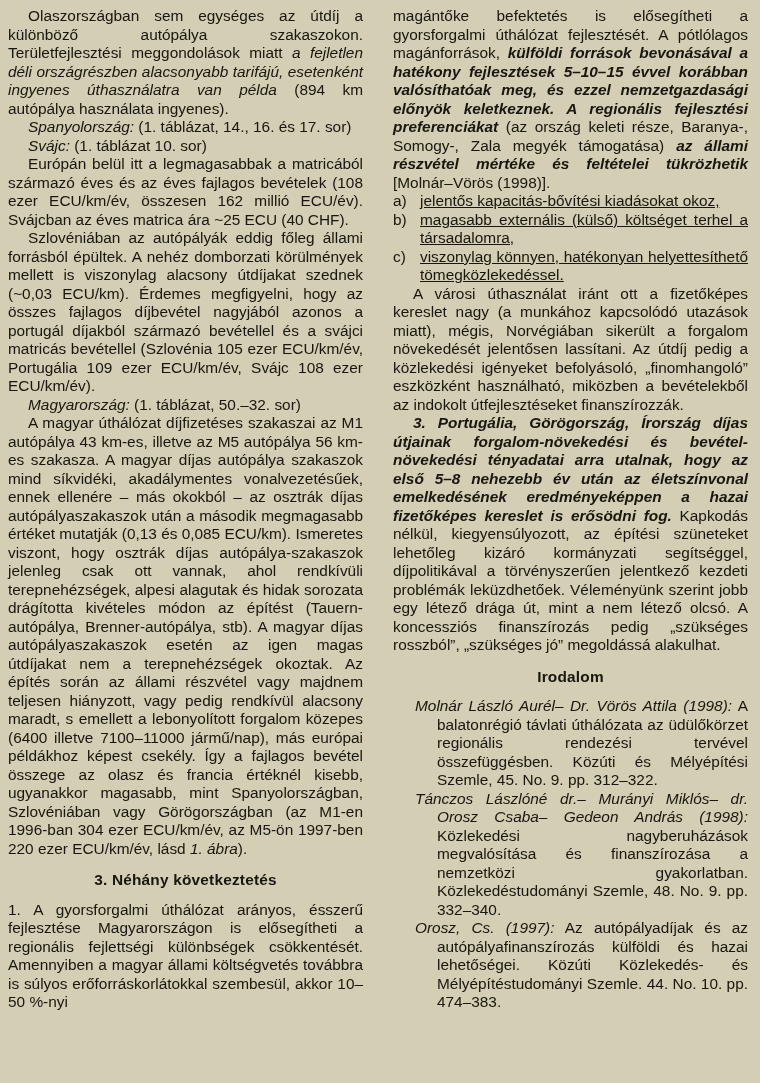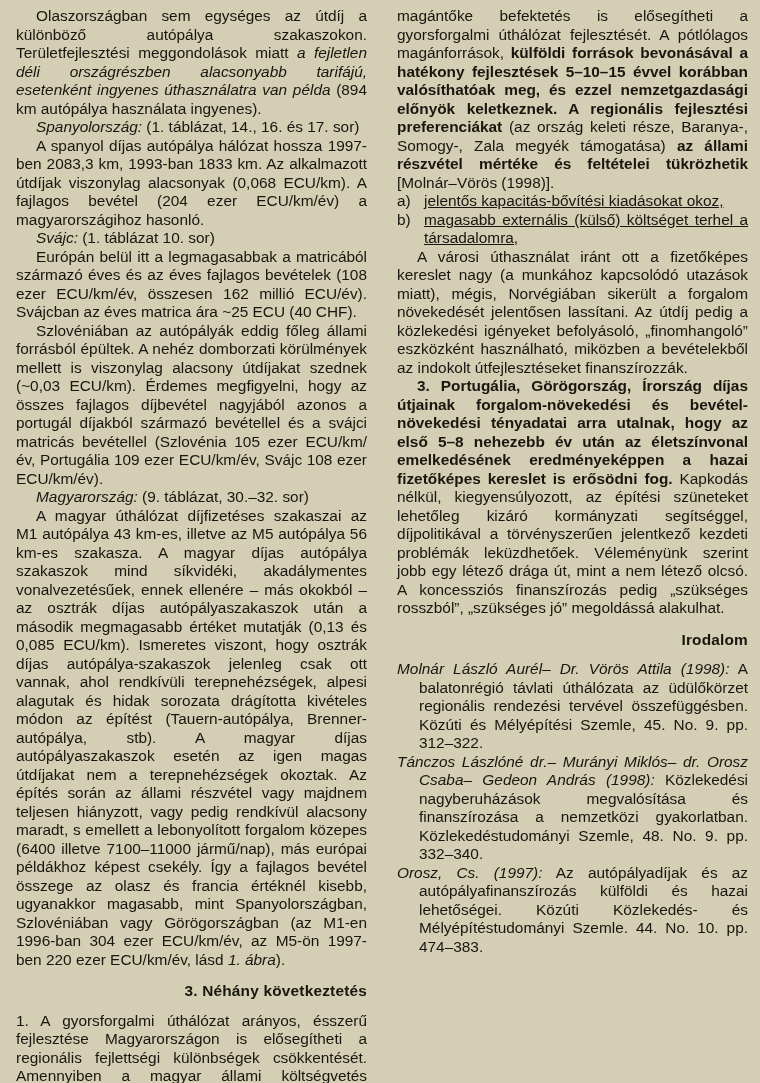--- a/index.html
+++ b/index.html
@@ -3,61 +3,61 @@
 <meta charset="utf-8">
 <style>
   html,body{margin:0;padding:0;}
   body{
     width:760px;height:1083px;overflow:hidden;
     background:#d3ceb4;
   }
   .page{
     box-sizing:border-box;
     width:760px;height:1083px;
-    padding:7px 12px 0 16px;
+    padding:7px 12px 0 8px;
     display:flex;gap:30px;
     color:#18160e;
     font-family:"Liberation Sans","DejaVu Sans",sans-serif;
     font-size:15.4px;line-height:18.5px;
     text-align:justify;
   }
   .col{flex:1;min-width:0;}
   .col p{margin:0;}
   p.para.indent{text-indent:20px;}
   p.heading{
-    font-weight:bold;text-align:right;
+    font-weight:bold;text-align:center;
     margin:13px 0 11px 0;
     letter-spacing:0.2px;
   }
   p.li{padding-left:27px;text-indent:-27px;text-decoration:underline;}
   p.li .li-label{display:inline-block;width:27px;text-indent:0;}
-  p.ref{padding-left:22px;text-indent:-22px;}
+  p.ref{padding-left:22px;text-indent:-22px;margin-left:22px;}
   .i{font-style:italic;}
-  .b{font-weight:bold;}
+  .b{font-weight:bold;font-style:italic;}
 </style>
 </head>
 <body style="background: rgb(211, 206, 180);">
 
 <div class="page" style="color: rgb(24, 22, 14);">
   <div class="col" id="col-left">
       <p class="para indent"><span class="">Olaszországban sem egységes az útdíj a különböző autópálya szakaszokon. Területfejlesztési meggondolások miatt </span><span class="i">a fejletlen déli országrészben alacsonyabb tarifájú, esetenként ingyenes úthasználatra van példa</span><span class=""> (894 km autópálya használata ingyenes).</span></p>
       <p class="para indent"><span class="i">Spanyolország:</span><span class=""> (1. táblázat, 14., 16. és 17. sor)</span></p>
-      <p class="para indent"><span class="">A spanyol díjas autópálya hálózat hossza 1997-ben 2083,3 km, 1993-ban 1833 km. Az alkalmazott útdíjak viszonylag alacsonyak (0,068 ECU/km). A fajlagos bevétel (204 ezer ECU/km/év) a magyarországihoz hasonló.</span></p>
       <p class="para indent"><span class="i">Svájc:</span><span class=""> (1. táblázat 10. sor)</span></p>
       <p class="para indent"><span class="">Európán belül itt a legmagasabbak a matricából származó éves és az éves fajlagos bevételek (108 ezer ECU/km/év, összesen 162 millió ECU/év). Svájcban az éves matrica ára ~25 ECU (40 CHF).</span></p>
       <p class="para indent"><span class="">Szlovéniában az autópályák eddig főleg állami forrásból épültek. A nehéz domborzati körülmények mellett is viszonylag alacsony útdíjakat szednek (~0,03 ECU/km). Érdemes megfigyelni, hogy az összes fajlagos díjbevétel nagyjából azonos a portugál díjakból származó bevétellel és a svájci matricás bevétellel (Szlovénia 105 ezer ECU/km/év, Portugália 109 ezer ECU/km/év, Svájc 108 ezer ECU/km/év).</span></p>
-      <p class="para indent"><span class="i">Magyarország:</span><span class=""> (9. táblázat, 30.–32. sor)</span></p>
+      <p class="para indent"><span class="i">Magyarország:</span><span class=""> (1. táblázat, 50.–32. sor)</span></p>
       <p class="para indent"><span class="">A magyar úthálózat díjfizetéses szakaszai az M1 autópálya 43 km-es, illetve az M5 autópálya 56 km-es szakasza. A magyar díjas autópálya szakaszok mind síkvidéki, akadálymentes vonalvezetésűek, ennek ellenére – más okokból – az osztrák díjas autópályaszakaszok után a második megmagasabb értéket mutatják (0,13 és 0,085 ECU/km). Ismeretes viszont, hogy osztrák díjas autópálya-szakaszok jelenleg csak ott vannak, ahol rendkívüli terepnehézségek, alpesi alagutak és hidak sorozata drágította kivételes módon az építést (Tauern-autópálya, Brenner-autópálya, stb). A magyar díjas autópályaszakaszok esetén az igen magas útdíjakat nem a terepnehézségek okoztak. Az építés során az állami részvétel vagy majdnem teljesen hiányzott, vagy pedig rendkívül alacsony maradt, s emellett a lebonyolított forgalom közepes (6400 illetve 7100–11000 jármű/nap), más európai példákhoz képest csekély. Így a fajlagos bevétel összege az olasz és francia értéknél kisebb, ugyanakkor magasabb, mint Spanyolországban, Szlovéniában vagy Görögországban (az M1-en 1996-ban 304 ezer ECU/km/év, az M5-ön 1997-ben 220 ezer ECU/km/év, lásd </span><span class="i">1. ábra</span><span class="">).</span></p>
       <p class="heading">3. Néhány következtetés</p>
       <p class="para"><span class="">1. A gyorsforgalmi úthálózat arányos, ésszerű fejlesztése Magyarországon is elősegítheti a regionális fejlettségi különbségek csökkentését. Amennyiben a magyar állami költségvetés továbbra is súlyos erőforráskorlátokkal szembesül, akkor 10–50 %-nyi</span></p>
     </div>
   <div class="col" id="col-right">
       <p class="para"><span class="">magántőke befektetés is elősegítheti a gyorsforgalmi úthálózat fejlesztését. A pótlólagos magánforrások, </span><span class="b">külföldi források bevonásával a hatékony fejlesztések 5–10–15 évvel korábban valósíthatóak meg, és ezzel nemzetgazdasági előnyök keletkeznek. A regionális fejlesztési preferenciákat</span><span class=""> (az ország keleti része, Baranya-, Somogy-, Zala megyék támogatása) </span><span class="b">az állami részvétel mértéke és feltételei tükrözhetik</span><span class=""> [Molnár–Vörös (1998)].</span></p>
       <p class="li"><span class="li-label">a)</span><span class="">jelentős kapacitás-bővítési kiadásokat okoz,</span></p>
       <p class="li"><span class="li-label">b)</span><span class="">magasabb externális (külső) költséget terhel a társadalomra,</span></p>
+      <p class="li"><span class="li-label">c)</span><span class="">viszonylag könnyen, hatékonyan helyettesíthető tömegközlekedéssel.</span></p>
       <p class="para indent"><span class="">A városi úthasználat iránt ott a fizetőképes kereslet nagy (a munkához kapcsolódó utazások miatt), mégis, Norvégiában sikerült a forgalom növekedését jelentősen lassítani. Az útdíj pedig a közlekedési igényeket befolyásoló, „finomhangoló” eszközként használható, miközben a bevételekből az indokolt útfejlesztéseket finanszírozzák.</span></p>
       <p class="para indent"><span class="b">3. Portugália, Görögország, Írország díjas útjainak forgalom-növekedési és bevétel-növekedési tényadatai arra utalnak, hogy az első 5–8 nehezebb év után az életszínvonal emelkedésének eredményeképpen a hazai fizetőképes kereslet is erősödni fog.</span><span class=""> Kapkodás nélkül, kiegyensúlyozott, az építési szüneteket lehetőleg kizáró kormányzati segítséggel, díjpolitikával a törvényszerűen jelentkező kezdeti problémák leküzdhetőek. Véleményünk szerint jobb egy létező drága út, mint a nem létező olcsó. A koncessziós finanszírozás pedig „szükséges rosszból”, „szükséges jó” megoldássá alakulhat.</span></p>
       <p class="heading">Irodalom</p>
       <p class="ref"><span class="i">Molnár László Aurél– Dr. Vörös Attila (1998):</span><span class=""> A balatonrégió távlati úthálózata az üdülőkörzet regionális rendezési tervével összefüggésben. Közúti és Mélyépítési Szemle, 45. No. 9. pp. 312–322.</span></p>
       <p class="ref"><span class="i">Tánczos Lászlóné dr.– Murányi Miklós– dr. Orosz Csaba– Gedeon András (1998):</span><span class=""> Közlekedési nagyberuházások megvalósítása és finanszírozása a nemzetközi gyakorlatban. Közlekedéstudományi Szemle, 48. No. 9. pp. 332–340.</span></p>
       <p class="ref"><span class="i">Orosz, Cs. (1997):</span><span class=""> Az autópályadíjak és az autópályafinanszírozás külföldi és hazai lehetőségei. Közúti Közlekedés- és Mélyépítéstudományi Szemle. 44. No. 10. pp. 474–383.</span></p>
     </div>
 </div>
 
 </body></html>

